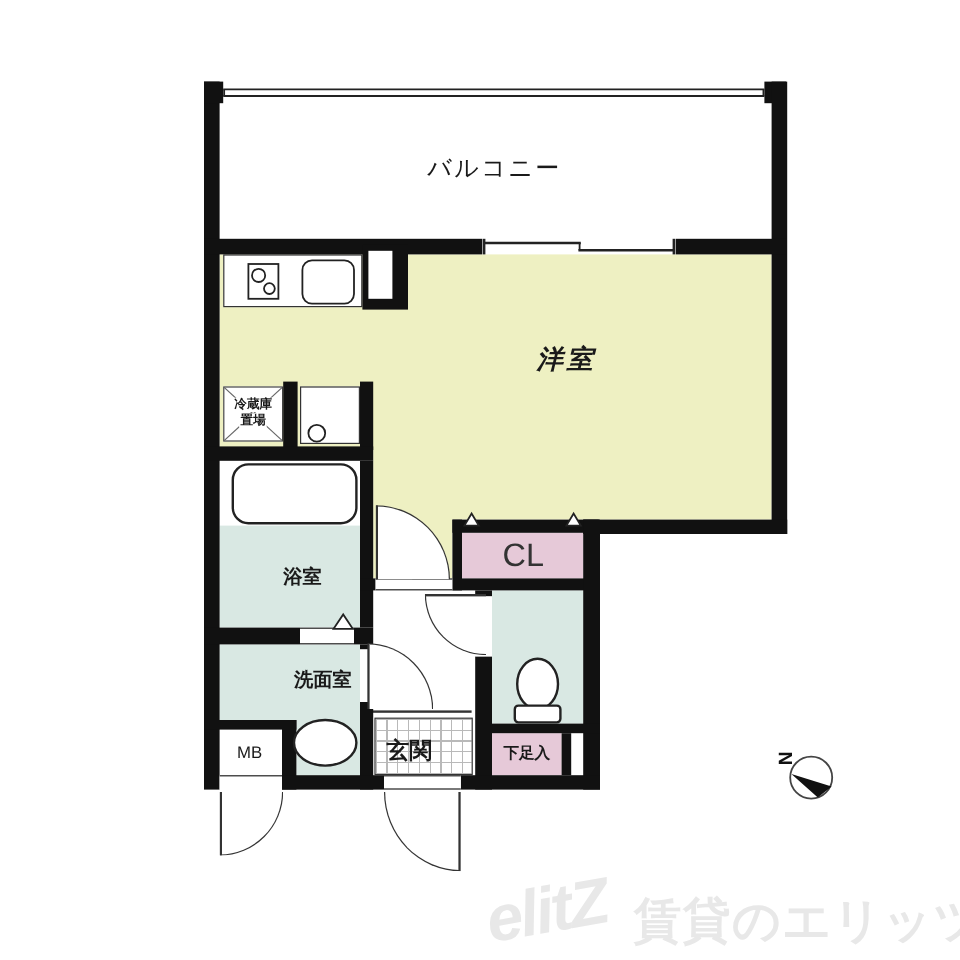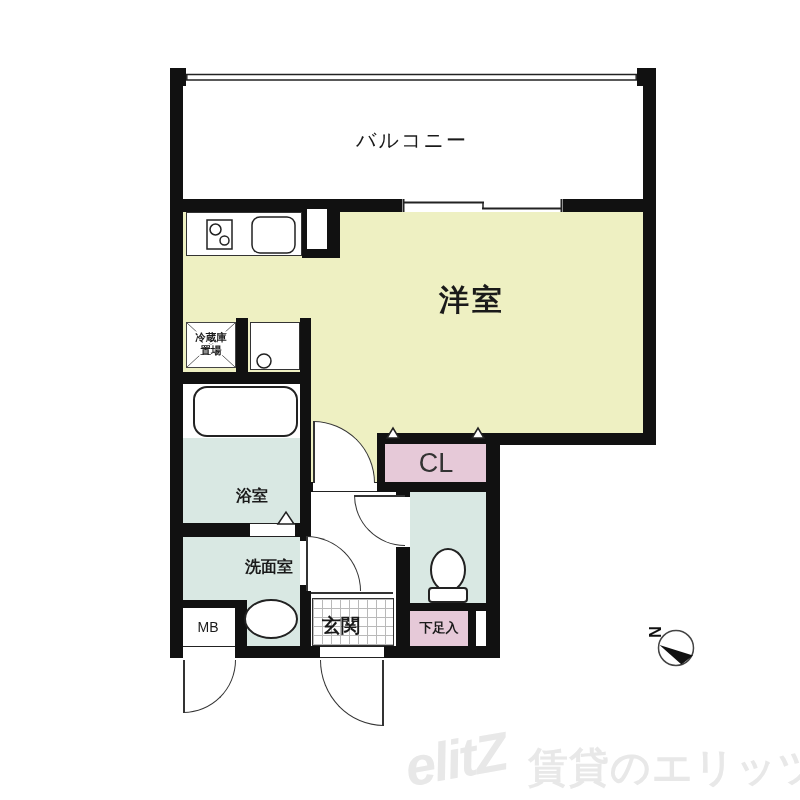--- a/index.html
+++ b/index.html
@@ -82,24 +82,24 @@
   
   .door{position:absolute;background:#fff;box-sizing:border-box;border:0 solid #333;}
   .d-main{left:313px;top:421px;width:62px;height:62px;border-left-width:2px;border-top-width:1.6px;border-right-width:1.6px;border-top-right-radius:100% 100%;}
   .d-toilet{left:354px;top:495px;width:51px;height:51px;border-top-width:2px;border-left-width:1.6px;border-bottom-width:1.6px;border-bottom-left-radius:100% 100%;}
   .d-wash{left:306px;top:536px;width:55px;height:55px;border-left-width:2px;border-top-width:1.6px;border-right-width:1.6px;border-top-right-radius:100% 100%;}
   .d-entr{left:320px;top:660px;width:64px;height:66px;border-right-width:2px;border-left-width:1.6px;border-bottom-width:1.6px;border-bottom-left-radius:100% 100%;}
   .d-mb{left:183px;top:660px;width:53px;height:53px;border-left-width:2px;border-right-width:1.6px;border-bottom-width:1.6px;border-bottom-right-radius:100% 100%;}
 
   
   .l-balcony{left:412px;top:140px;font-size:20px;letter-spacing:2px;}
-  .l-room{left:472px;top:300px;font-size:30px;font-weight:bold;letter-spacing:3px;}
+  .l-room{left:472px;top:300px;font-size:22px;font-weight:bold;letter-spacing:3px;font-style:italic;}
   .l-size{left:473px;top:335px;font-size:27px;font-weight:bold;}
   .l-cl{left:436px;top:463px;font-size:27px;color:#333;}
-  .l-bath{left:252px;top:496px;font-size:16px;font-weight:bold;}
+  .l-bath{left:252px;top:481px;font-size:16px;font-weight:bold;}
   .l-washroom{left:269px;top:567px;font-size:16px;font-weight:bold;}
   .l-genkan{left:341px;top:626px;font-size:19px;font-weight:bold;}
   .l-shoe{left:439px;top:628px;font-size:13px;font-weight:bold;}
   .l-mb{left:208px;top:627px;font-size:14px;}
   .l-fridge{left:211px;top:344px;font-size:10.5px;font-weight:bold;line-height:1.2;text-align:center;}
   .l-fridge span{background:#fff;padding:0 1px;text-align:center;}
   .l-n{left:656px;top:632px;font-size:16px;font-weight:bold;transform:translate(-50%,-50%) rotate(-90deg);color:#111;}
 
   
   .wm{position:absolute;left:400px;top:722px;width:400px;height:78px;color:#e8e8e8;}

